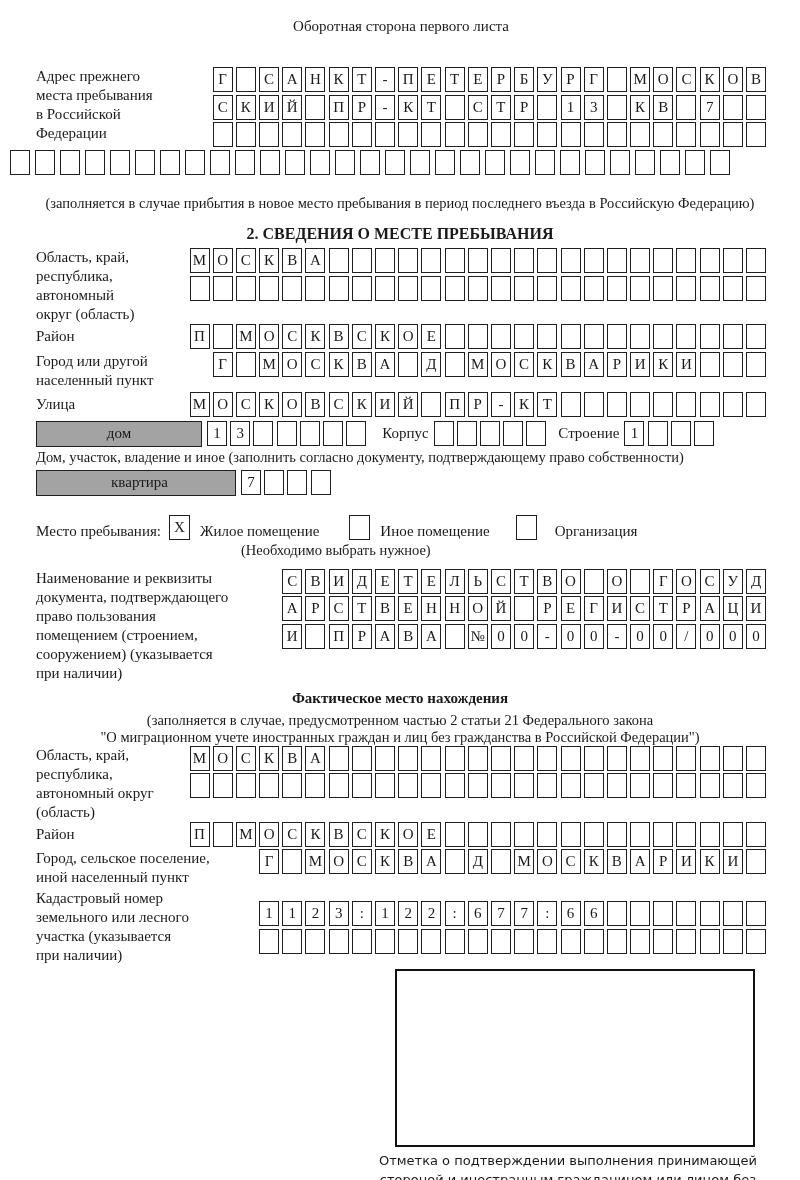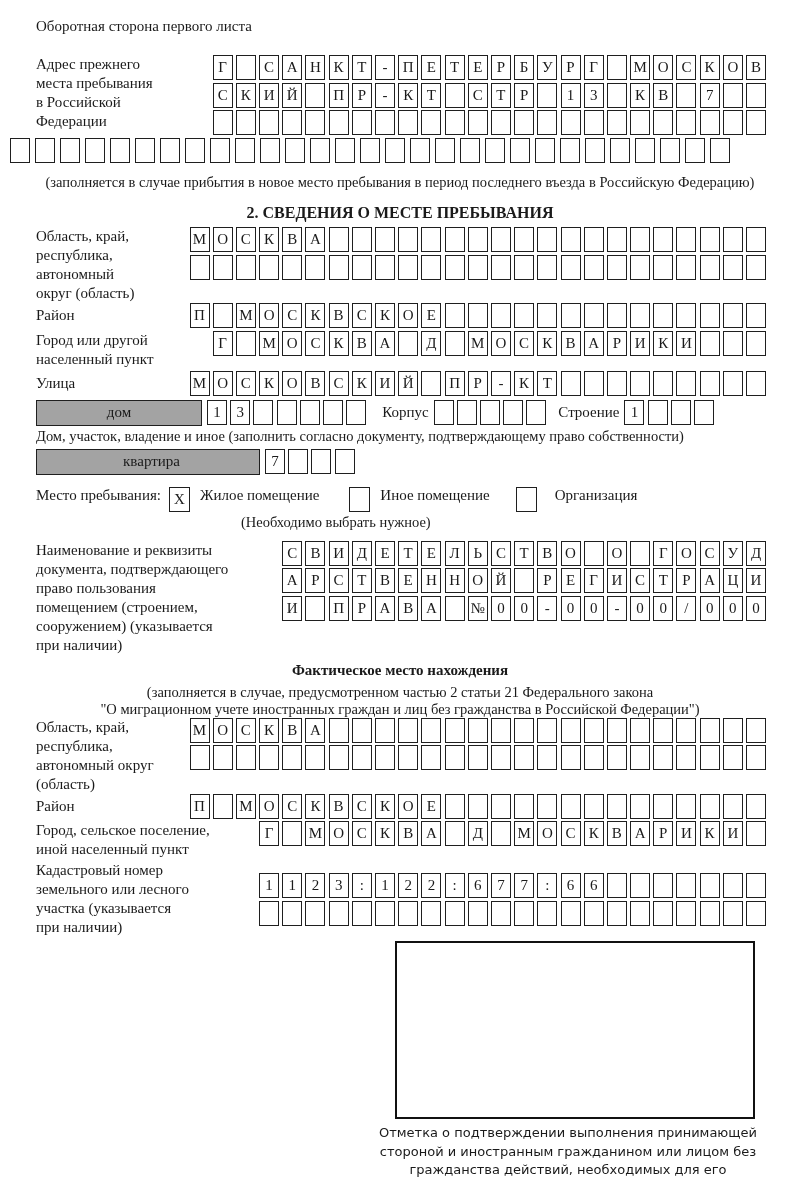--- a/index.html
+++ b/index.html
@@ -1,55 +1,55 @@
 <!DOCTYPE html>
 <html lang="ru"><head>
 <meta charset="utf-8">
 <style>
   html,body { margin:0; padding:0; background:#ffffff; }
   .page {
     position:relative; width:800px; height:1180px; box-sizing:border-box;
     padding:18px 34px 0 36px; background:#fff; color:#1a1a1a;
     font-family:"Liberation Serif","DejaVu Serif",serif; overflow:hidden;
   }
-  .hdr { text-align:left; font-size:15px; margin-bottom:20px; }
+  .hdr { text-align:center; font-size:15px; margin-bottom:32px; }
 
   .block { display:flex; }
   .row   { display:flex; align-items:center; }
   .label { font-size:15px; line-height:19px; flex:none; }
   .boxcol { margin-left:auto; display:flex; flex-direction:column; gap:2.5px; align-items:flex-end; }
 
   .grid { display:flex; gap:3.2px; }
   .grid.right { margin-left:auto; }
   .grid.full { margin-left:-26px; gap:5px; margin-top:3px; }
   .cell {
     width:18px; height:23px; border:1.5px solid #1f1f1f; flex:none;
     display:flex; align-items:center; justify-content:center;
     font-size:15px; background:#fff;
   }
 
   .note { font-size:14.5px; line-height:17px; }
   .center-full { margin-left:-36px; margin-right:-34px; text-align:center; }
   .title { font-weight:bold; font-size:16px; line-height:20px; margin-top:12px; margin-bottom:4px; }
   .subtitle { font-weight:bold; font-size:15px; line-height:19px; margin-bottom:4px; }
 
-  .mb2 { margin-bottom:2.5px; } .mt2 { margin-top:2px; } .mt3 { margin-top:11px;font-family:Liberation Serif, serif; }
+  .mb2 { margin-bottom:2.5px; } .mt2 { margin-top:2px; } .mt3 { margin-top:20px;font-family:Liberation Serif, serif; }
   .mt6 { margin-top:6px; } .mt10 { margin-top:10px; } .mb6 { margin-bottom:0; }
 
   .wide-rect {
     border:1.6px solid #1f1f1f; height:26px; box-sizing:border-box; flex:none;
     display:flex; align-items:center; justify-content:center; font-size:15px; background:#a3a3a3;
   }
   .w-dom { width:166px; }
-  .w-kv  { width:224px;padding-left:7px; }
+  .w-kv  { width:200px;padding-left:7px; }
   .hrow { display:flex; align-items:center; margin-top:4px; }
   .hrow .lbl { font-size:15px; flex:none; }
   .ml5 { margin-left:5px; } .ml12 { margin-left:12px; } .ml16 { margin-left:16px; }
 
-  .prow { display:flex; align-items:flex-start; margin-top:12px; font-size:15px; }
+  .prow { display:flex; align-items:flex-end; margin-top:19px; font-size:15px; }
   .cb {
     width:19px; height:23px; border:1.6px solid #1f1f1f; flex:none;
     display:flex; align-items:center; justify-content:center; font-size:15px; background:#fff;
   }
   .choose-note { margin-left:205px; margin-top:2px; }
 
   .doc-label { font-size:15px; line-height:19px; }
   .kad-col { margin-top:12px; }
 
   .stamp-box {

